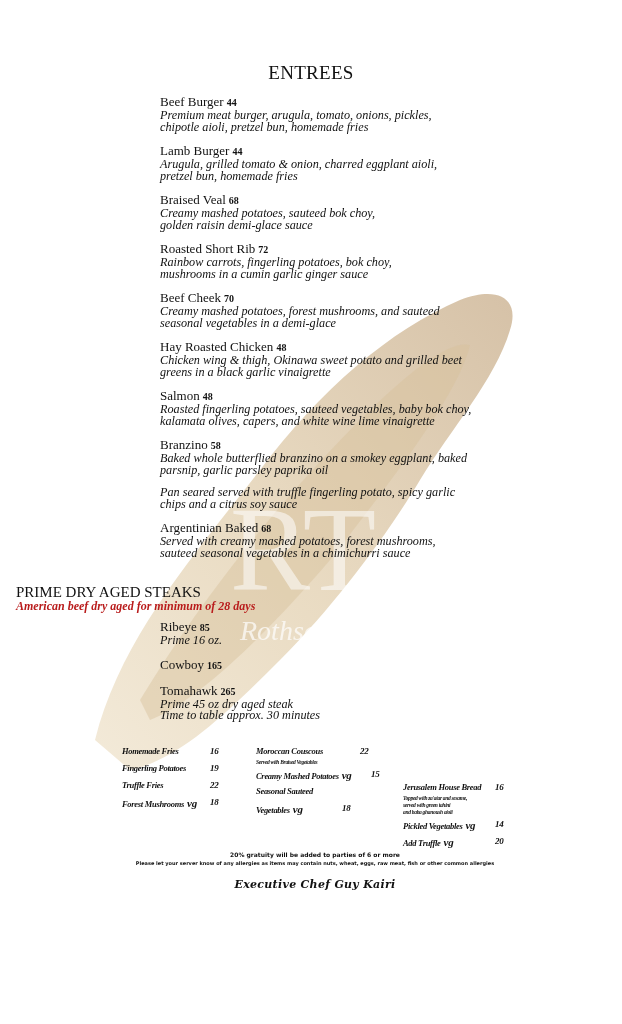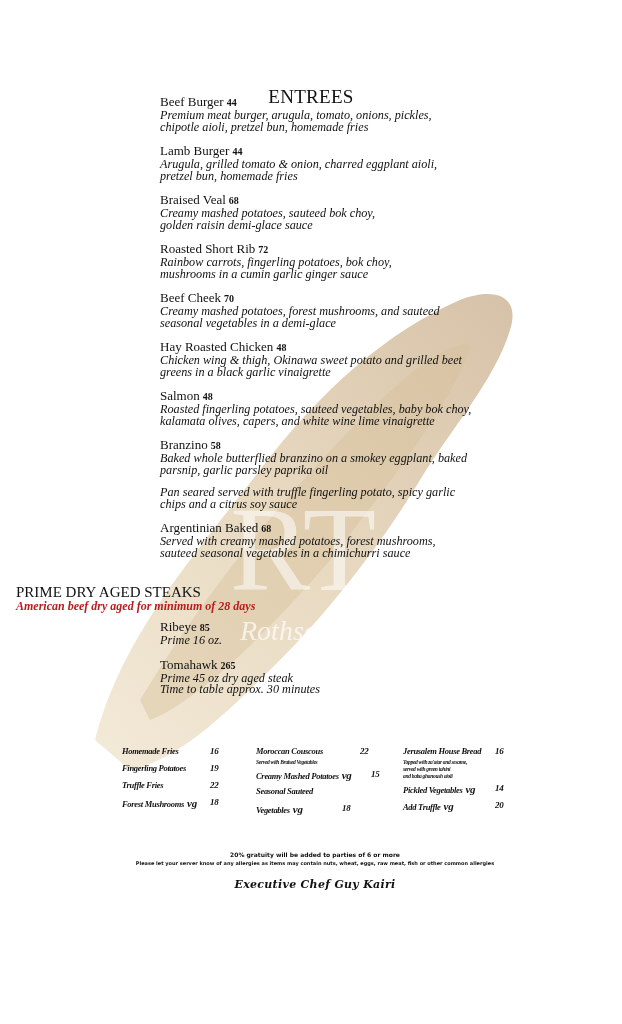--- a/index.html
+++ b/index.html
@@ -1,39 +1,39 @@
 <!DOCTYPE html>
 <html><head>
 <meta charset="utf-8">
 <style>
   html, body { margin: 0; padding: 0; background: #ffffff; }
   body { width: 622px; height: 1024px; position: relative; overflow: hidden;
          font-family: "Liberation Serif", "DejaVu Serif", serif; color: #111; }
   .watermark { position: absolute; left: 0; top: 0; width: 622px; height: 1024px; z-index: 0; pointer-events: none; }
   .page { position: relative; z-index: 1; }
   .title { position: absolute; left: 0; width: 622px; top: 62px; text-align: center;
-           font-size: 19px; letter-spacing: 0.3px; margin-top: 24px; }
+           font-size: 19px; letter-spacing: 0.3px; }
   .entrees { position: absolute; left: 160px; top: 95px; width: 340px; }
   .item { margin-bottom: 11px; }
   .item-name { font-size: 13px; line-height: 14px; display: block; }
   .item-price { font-size: 10px; font-weight: bold; margin-left: 3px; }
   .item-desc { font-style: italic; font-size: 12.2px; line-height: 11.5px; display: block; white-space: pre-line; }
   .steaks-head { position: absolute; left: 16px; width: 622px; top: 585px; text-align: left; }
   .steaks-title { font-size: 15px; display: block; line-height: 15px; }
   .steaks-sub { font-style: italic; font-size: 12px; display: block; line-height: 12px; font-weight: bold; color: #b91c1c; }
   .steaks { position: absolute; left: 160px; top: 620px; width: 340px; }
   .sides { position: absolute; top: 746px; font-style: italic; font-weight: bold; font-size: 8.5px; letter-spacing: -0.3px; }
   .sides .row { position: relative; height: 17px; }
   .sides .name { position: absolute; left: 0; }
   .sides .vg { font-weight: bold; font-size: 11px; margin-left: 3px; }
   .sides .price { position: absolute; font-size: 9px; }
   .sides .note { font-size: 5.5px; font-weight: bold; line-height: 7px; display: block; white-space: pre-line; }
   .col1 { left: 122px; width: 110px; }
   .col2 { left: 256px; width: 130px; }
-  .col3 { left: 403px; width: 110px; }
+  .col3 { left: 403px; width: 110px; margin-top: 36px; }
   .footer { position: absolute; left: 4px; width: 622px; top: 850px; text-align: center; font-family: "DejaVu Sans", sans-serif; font-weight: bold; }
   .gratuity { font-size: 6px; display: block; line-height: 9px; }
   .allergy { font-size: 5px; display: block; line-height: 8px; }
   .chef { font-family: "DejaVu Serif", serif; font-style: italic; font-weight: bold; font-size: 11px; display: block; margin-top: 11px; letter-spacing: 0.3px; }
 </style>
 </head>
 <body>
 
 <svg class="watermark" viewBox="0 0 622 1024">
   <defs>
@@ -108,20 +108,21 @@
     <span class="steaks-title">PRIME DRY AGED STEAKS</span>
     <span class="steaks-sub">American beef dry aged for minimum of 28 days</span>
   </div>
 
   <div class="steaks">
     <div class="item">
         <span class="item-name"><span>Ribeye</span><span class="item-price">85</span></span>
         <span class="item-desc">Prime 16 oz.</span>
       </div>
     <div class="item">
+        <span class="item-name"><span>Cowboy</span><span class="item-price">165</span></span>
       </div>
     <div class="item">
         <span class="item-name"><span>Tomahawk</span><span class="item-price">265</span></span>
         <span class="item-desc">Prime 45 oz dry aged steak
 Time to table approx. 30 minutes</span>
       </div>
   </div>
 
   <div class="sides col1">
     <div class="row">

